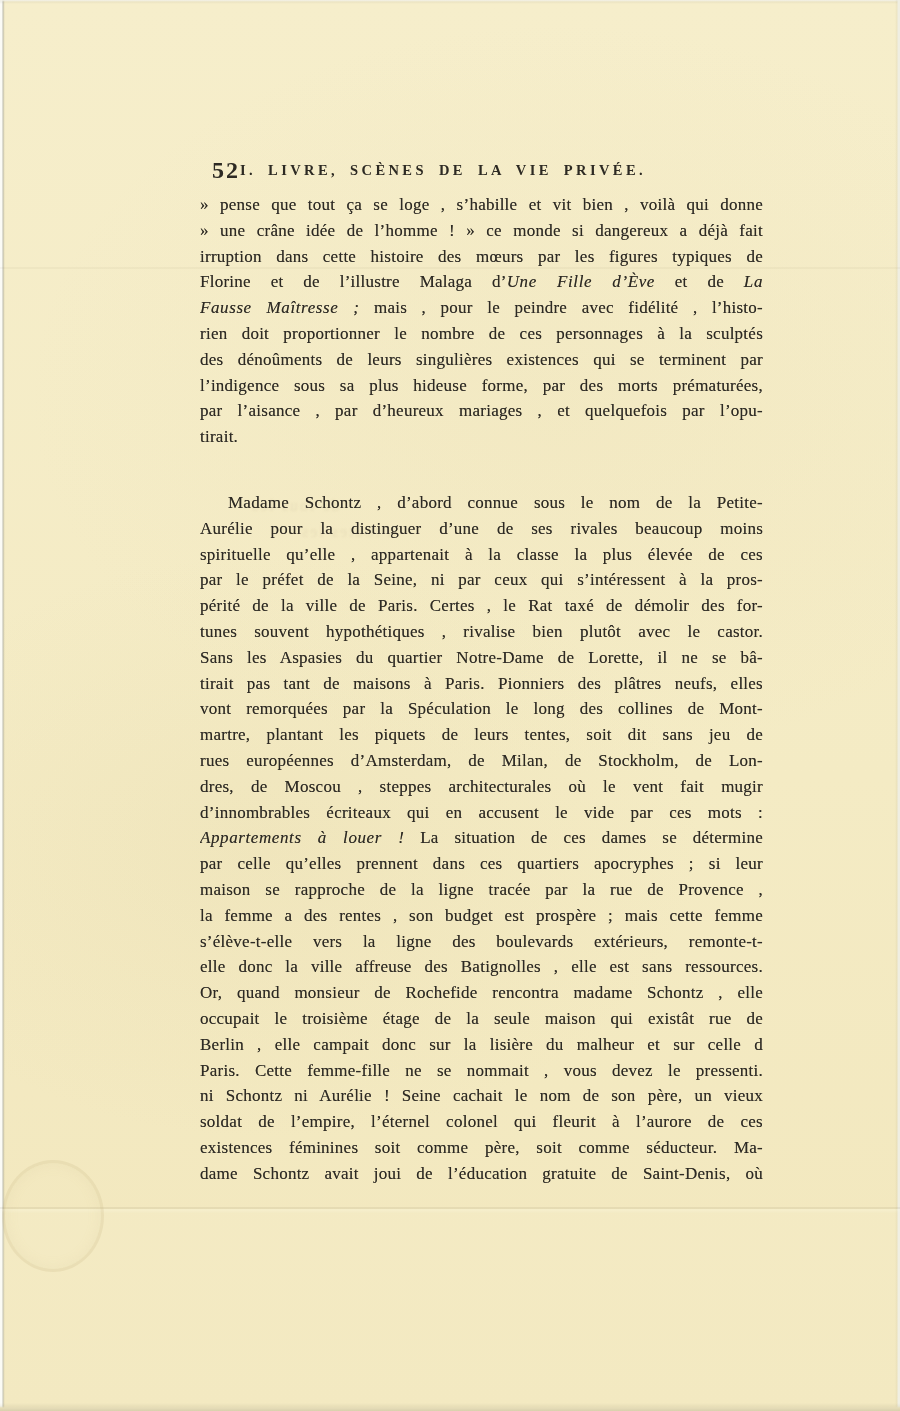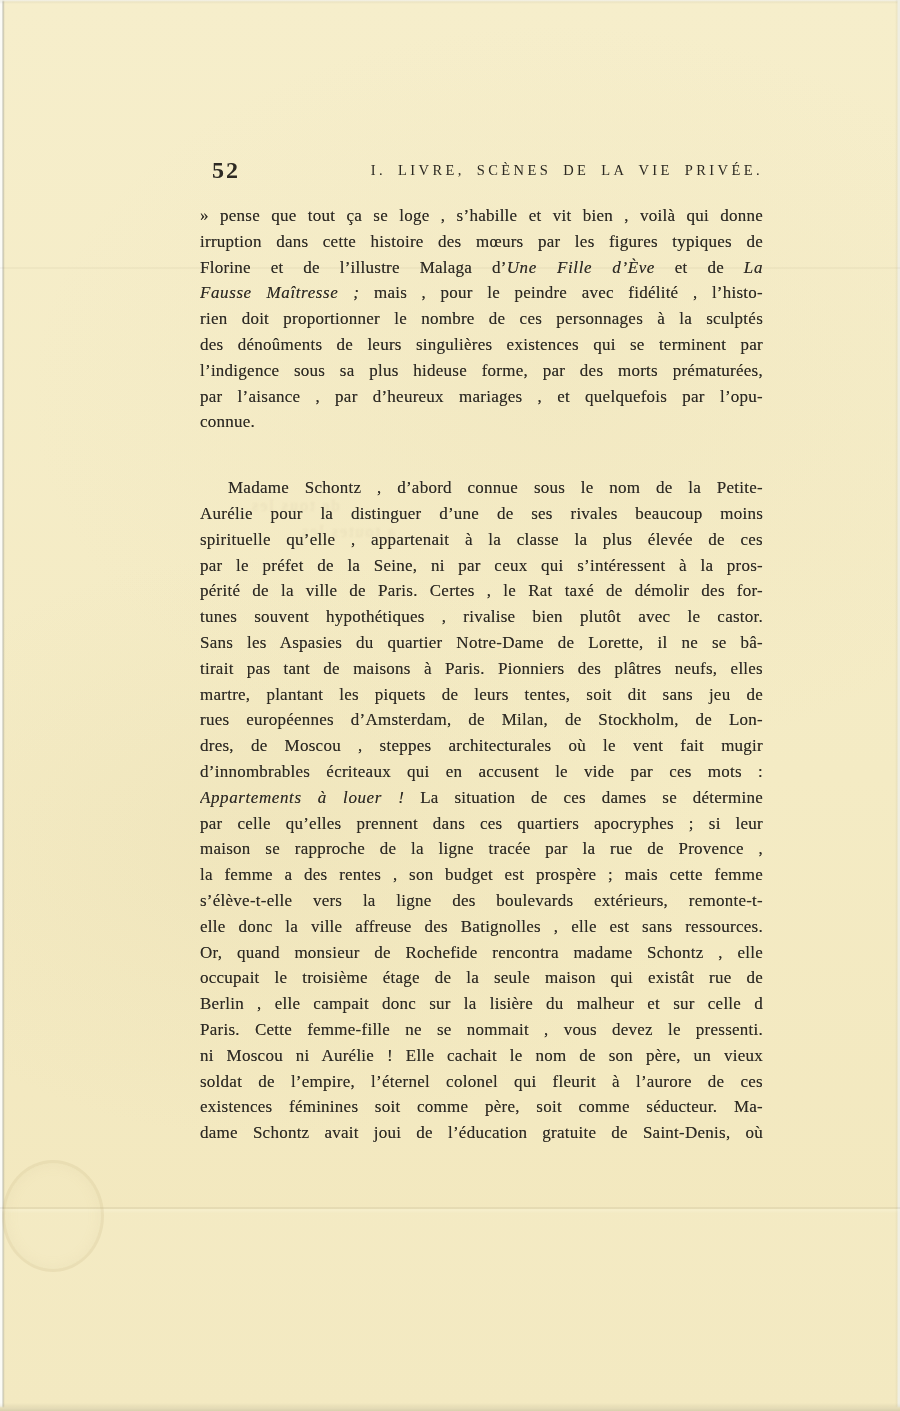--- a/index.html
+++ b/index.html
@@ -44,26 +44,26 @@
     font-size: 16px; letter-spacing: 2px; filter: blur(1px);
     transform: scaleX(-1); white-space: nowrap; }
   .ghost1 { top: 497px; left: 250px; }
   .ghost2 { top: 523px; left: 300px; }
 
   
   .running-head { position: absolute; left: 200px; top: 158px; width: 563px; height: 24px;
     color: #2d2a23; }
   .page-num { position: absolute; left: 12px; top: -1px;
     font-size: 24px; letter-spacing: 2px; font-weight: bold; }
-  .head-title { display: block; text-align: right; padding-left: 40px;
-    font-size: 14.5px; font-weight: normal; letter-spacing: 3.4px; word-spacing: 5px;
+  .head-title { display: block; text-align: left; padding-left: 40px;
+    font-size: 14.5px; font-weight: bold; letter-spacing: 3.4px; word-spacing: 5px;
     line-height: 24px; }
 
   
-  .text-block { position: absolute; left: 200px; top: 203px; width: 563px;
+  .text-block { position: absolute; left: 200px; top: 192px; width: 563px;
     color: #2d2a24;
     font-size: 17px; line-height: 25.8px;
     text-shadow: 0 0 0.6px rgba(45,42,36,0.55);
     letter-spacing: 0.25px; }
   .para { margin: 0; }
   .line { height: 25.8px; overflow: hidden;
     text-align: justify; text-align-last: justify; text-justify: inter-word; }
   .line.no-j { text-align-last: left; }
   .line.indent { text-indent: 28px; margin-top: 40px; }
   .it { font-style: italic; letter-spacing: 0.6px; }
@@ -84,51 +84,53 @@
   <div class="ghost ghost2">a toutes les</div>
 
   <div class="running-head">
     <span class="page-num">52</span>
     <span class="head-title">I. LIVRE, SCÈNES DE LA VIE PRIVÉE.</span>
   </div>
 
   <div class="text-block">
       <div class="para">
         <div class="line"><span>» pense que tout ça se loge , s’habille et vit bien , voilà qui donne</span></div>
+        <div class="line"><span>» une crâne idée de l’homme ! » ce monde si dangereux a déjà fait</span></div>
         <div class="line"><span>irruption dans cette histoire des mœurs par les figures typiques de</span></div>
         <div class="line"><span>Florine et de l’illustre Malaga d’</span><span class="it">Une Fille d’Ève</span><span> et de </span><span class="it">La</span></div>
         <div class="line"><span class="it">Fausse Maîtresse ;</span><span> mais , pour le peindre avec fidélité , l’histo-</span></div>
         <div class="line"><span>rien doit proportionner le nombre de ces personnages à la sculptés</span></div>
         <div class="line"><span>des dénoûments de leurs singulières existences qui se terminent par</span></div>
         <div class="line"><span>l’indigence sous sa plus hideuse forme, par des morts prématurées,</span></div>
         <div class="line"><span>par l’aisance , par d’heureux mariages , et quelquefois par l’opu-</span></div>
-        <div class="line no-j"><span>connue.</span></div>
+        <div class="line no-j"><span>tirait.</span></div>
       </div>
       <div class="para">
         <div class="line indent"><span>Madame Schontz , d’abord connue sous le nom de la Petite-</span></div>
         <div class="line"><span>Aurélie pour la distinguer d’une de ses rivales beaucoup moins</span></div>
         <div class="line"><span>spirituelle qu’elle , appartenait à la classe la plus élevée de ces</span></div>
         <div class="line"><span>par le préfet de la Seine, ni par ceux qui s’intéressent à la pros-</span></div>
         <div class="line"><span>périté de la ville de Paris. Certes , le Rat taxé de démolir des for-</span></div>
         <div class="line"><span>tunes souvent hypothétiques , rivalise bien plutôt avec le castor.</span></div>
         <div class="line"><span>Sans les Aspasies du quartier Notre-Dame de Lorette, il ne se bâ-</span></div>
         <div class="line"><span>tirait pas tant de maisons à Paris. Pionniers des plâtres neufs, elles</span></div>
+        <div class="line"><span>vont remorquées par la Spéculation le long des collines de Mont-</span></div>
         <div class="line"><span>martre, plantant les piquets de leurs tentes, soit dit sans jeu de</span></div>
         <div class="line"><span>rues européennes d’Amsterdam, de Milan, de Stockholm, de Lon-</span></div>
         <div class="line"><span>dres, de Moscou , steppes architecturales où le vent fait mugir</span></div>
         <div class="line"><span>d’innombrables écriteaux qui en accusent le vide par ces mots :</span></div>
         <div class="line"><span class="it">Appartements à louer !</span><span> La situation de ces dames se détermine</span></div>
         <div class="line"><span>par celle qu’elles prennent dans ces quartiers apocryphes ; si leur</span></div>
         <div class="line"><span>maison se rapproche de la ligne tracée par la rue de Provence ,</span></div>
         <div class="line"><span>la femme a des rentes , son budget est prospère ; mais cette femme</span></div>
         <div class="line"><span>s’élève-t-elle vers la ligne des boulevards extérieurs, remonte-t-</span></div>
         <div class="line"><span>elle donc la ville affreuse des Batignolles , elle est sans ressources.</span></div>
         <div class="line"><span>Or, quand monsieur de Rochefide rencontra madame Schontz , elle</span></div>
         <div class="line"><span>occupait le troisième étage de la seule maison qui existât rue de</span></div>
         <div class="line"><span>Berlin , elle campait donc sur la lisière du malheur et sur celle d</span></div>
         <div class="line"><span>Paris. Cette femme-fille ne se nommait , vous devez le pressenti.</span></div>
-        <div class="line"><span>ni Moscou ni Aurélie ! Elle cachait le nom de son père, un vieux</span></div>
+        <div class="line"><span>ni Schontz ni Aurélie ! Seine cachait le nom de son père, un vieux</span></div>
         <div class="line"><span>soldat de l’empire, l’éternel colonel qui fleurit à l’aurore de ces</span></div>
         <div class="line"><span>existences féminines soit comme père, soit comme séducteur. Ma-</span></div>
         <div class="line"><span>dame Schontz avait joui de l’éducation gratuite de Saint-Denis, où</span></div>
       </div>
     </div>
 </div>
 
 </body></html>

